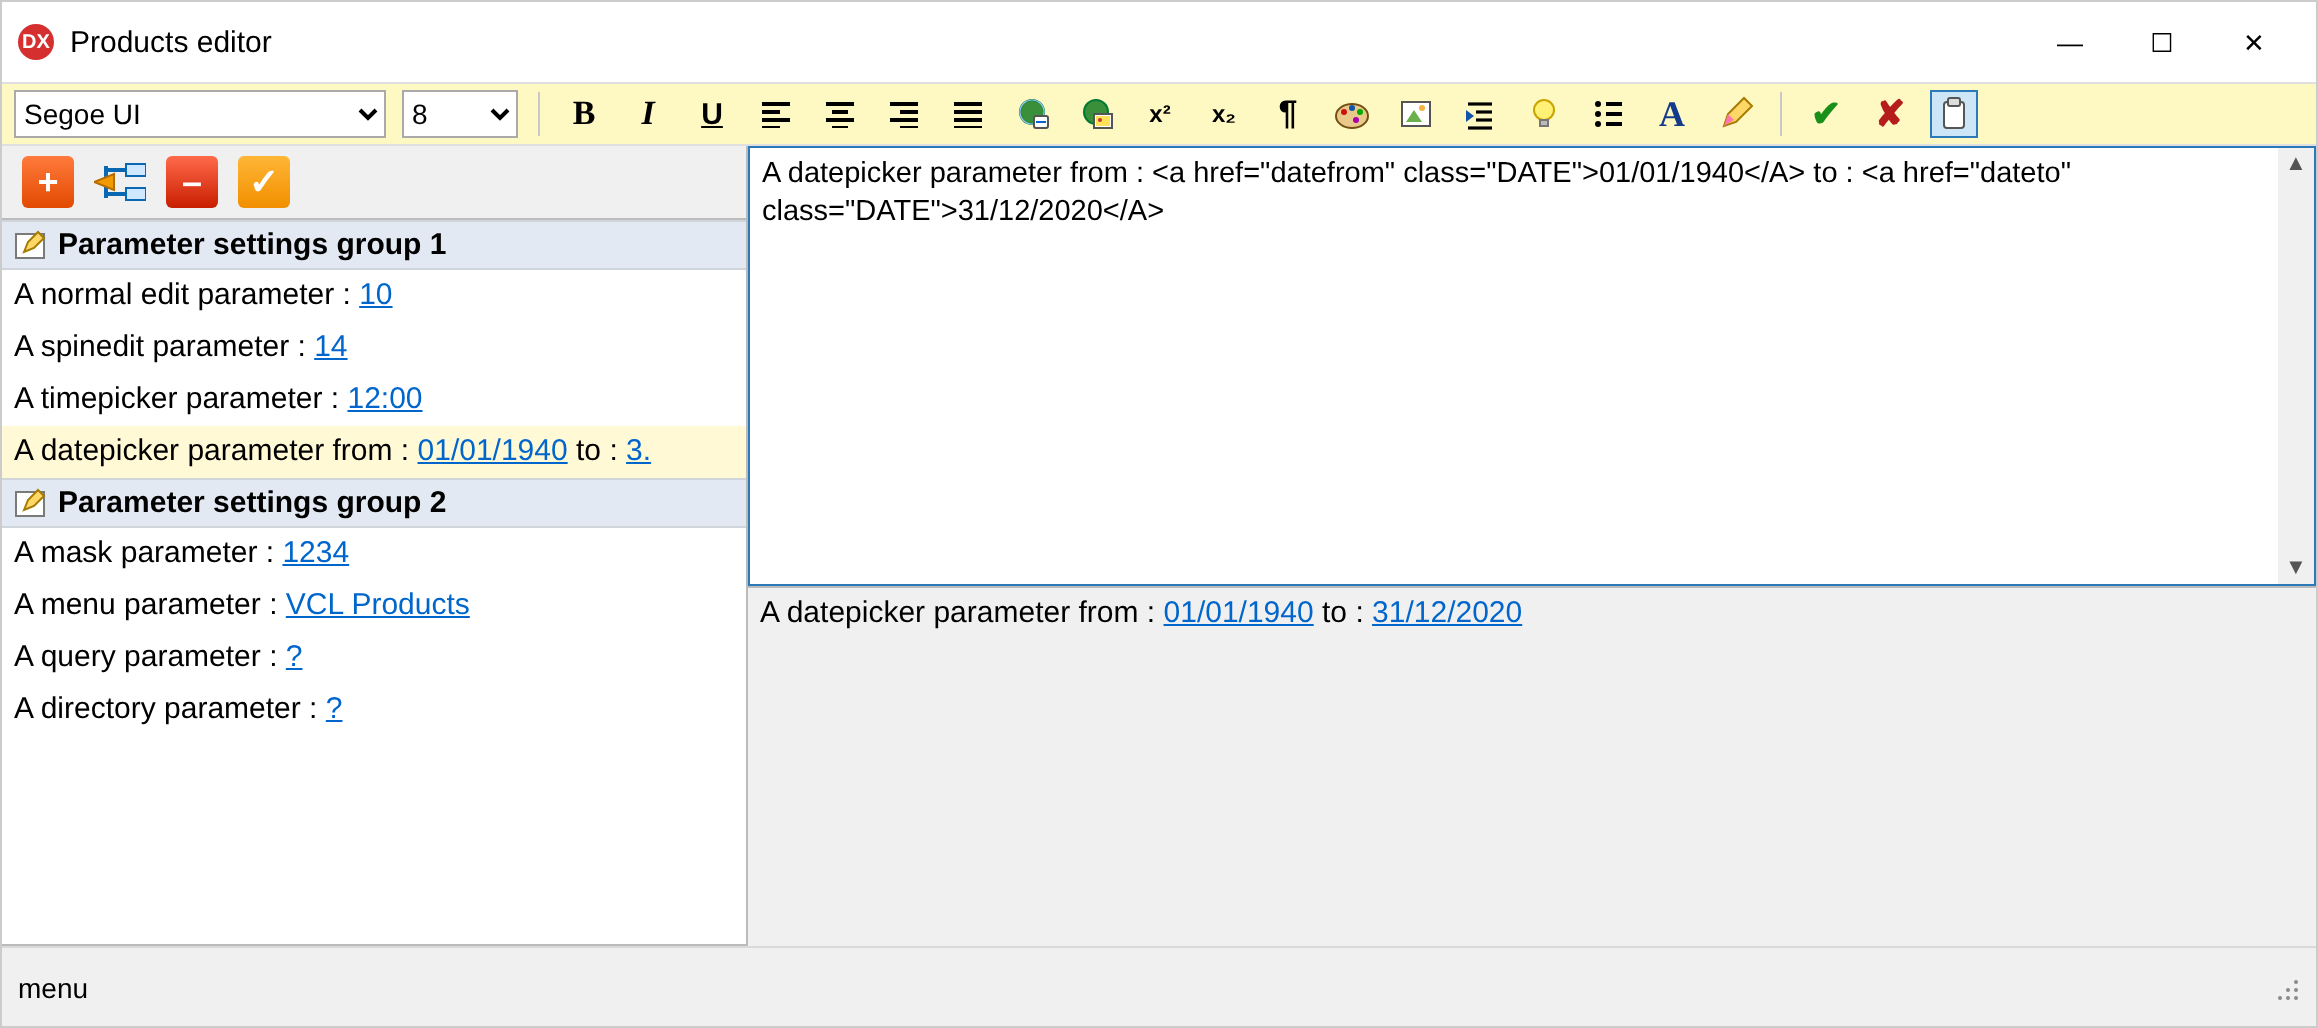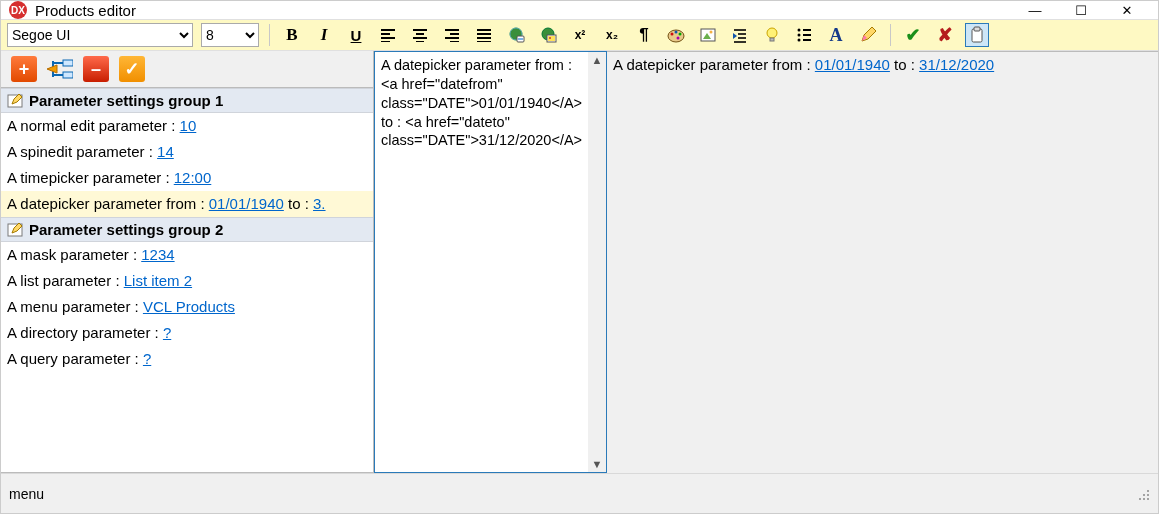--- a/index.html
+++ b/index.html
@@ -1,20 +1,20 @@
 <!DOCTYPE html>
 <html><head>
 <meta charset="utf-8">
 <style>
   * { box-sizing: border-box; }
   html, body { margin: 0; padding: 0; font-family: "Segoe UI", Tahoma, sans-serif; font-size: 14px; color: #000; background: #fff; }
   .window { width: 1159px; height: 514px; display: flex; flex-direction: column; border: 1px solid #ccc; background: #fff; }
 
   
-  .titlebar { height: 18px; display: flex; align-items: center; padding: 0 8px; background: #fff; flex: none; }
+  .titlebar { height: 40px; display: flex; align-items: center; padding: 0 8px; background: #fff; flex: none; }
   .titlebar .app-icon { width: 18px; height: 18px; border-radius: 50%; background: #d62f2f; color: #fff; display:flex; align-items:center; justify-content:center; font-size: 10px; font-weight: bold; margin-right: 8px; }
   .titlebar .title { flex: 1; font-size: 15px; }
   .titlebar .winbtns { display: flex; gap: 0; }
   .titlebar .winbtn { width: 46px; height: 30px; display:flex; align-items:center; justify-content:center; font-family: "Segoe UI Symbol", sans-serif; font-size: 13px; }
 
   
   .toolbar { height: 32px; display: flex; align-items: center; padding: 12px 6px; background: #fef9c3; border-top: 1px solid #e0e0e0; border-bottom: 1px solid #e0e0e0; flex: none; gap: 8px; }
   .toolbar select { height: 24px; font-size: 14px; border: 1px solid #aaa; background: #fff; }
   .toolbar .font-name { width: 186px; }
   .toolbar .font-size { width: 58px; }
@@ -37,21 +37,21 @@
   .sq-del { background: linear-gradient(#ff6a4a, #c81e00); }
   .sq-ok  { background: linear-gradient(#ffb636, #f18f00); }
 
   .tree { flex:1; overflow: hidden; background:#fff; border-top:1px solid #bbb; border-bottom:1px solid #bbb; font-size: 15px; }
   .grp-header { background:#e3e9f2; font-weight:bold; padding: 3px 6px 3px 6px; display:flex; align-items:center; gap:6px; border-bottom:1px solid #d0d4db; border-top:1px solid #d0d4db; }
   .grp-header .ed-icon { width:16px; height:16px; }
   .row { padding: 4px 6px; border-bottom: 1px solid transparent; white-space: nowrap; overflow:hidden; }
   .row.selected { background: #fff9d6; }
   .plink { color: #0066cc; text-decoration: underline; }
 
-  .rightpane { flex:1; display:flex; flex-direction:row; min-width:0; }
+  .rightpane { flex:1; display:flex; flex-direction:column; min-width:0; }
   .editor-wrap { flex: 0 0 220px; display:flex; border: 1px solid #2a7ab9; margin: 0; background:#fff; }
   .editor { flex:1; padding: 4px 6px; font-size: 14.5px; line-height: 1.3; overflow-wrap: break-word; white-space: normal; }
   .scrollbar { width: 18px; background:#f0f0f0; display:flex; flex-direction:column; align-items:center; justify-content:space-between; padding:2px 0; }
   .scrollbar .arrow { font-size: 11px; color:#555; }
 
   .preview { flex:1; border-top: 1px solid #bbb; background:#f0f0f0; padding: 4px 6px; font-size: 15px; overflow:hidden; }
 
   .statusbar { height: 40px; flex:none; background:#f0f0f0; border-top: 1px solid #d9d9d9; display:flex; align-items:center; justify-content:space-between; padding: 0 8px; font-size: 14px; color:#000; }
   .grip { width:14px; height:14px; }
   .grip svg { display:block; }
@@ -257,30 +257,27 @@
                 <rect x="1" y="2" width="14" height="12" fill="#fff" stroke="#7a7a7a"></rect>
                 <polygon points="5,11 7,6 12,1 15,4 10,9" fill="#ffd766" stroke="#a57b00"></polygon>
               </svg>
           </span>
           <span>Parameter settings group 2</span>
         </div>
         <div class="row">
           <span>A mask parameter : </span><a class="plink">1234</a>
         </div>
         <div class="row">
-          <span>A list parameter : </span><a class="plink">List item 2</a>
-        </div>
-        <div class="row">
           <span>A menu parameter : </span><a class="plink">VCL Products</a>
         </div>
         <div class="row">
+          <span>A query parameter : </span><a class="plink">?</a>
+        </div>
+        <div class="row">
           <span>A directory parameter : </span><a class="plink">?</a>
-        </div>
-        <div class="row">
-          <span>A query parameter : </span><a class="plink">?</a>
         </div>
       </div>
     </div>
 
     <div class="rightpane">
       <div class="editor-wrap">
         <div class="editor">A datepicker parameter from : &lt;a href="datefrom" class="DATE"&gt;01/01/1940&lt;/A&gt; to : &lt;a href="dateto" class="DATE"&gt;31/12/2020&lt;/A&gt;</div>
         <div class="scrollbar">
           <span class="arrow">▲</span>
           <span class="arrow">▼</span>

